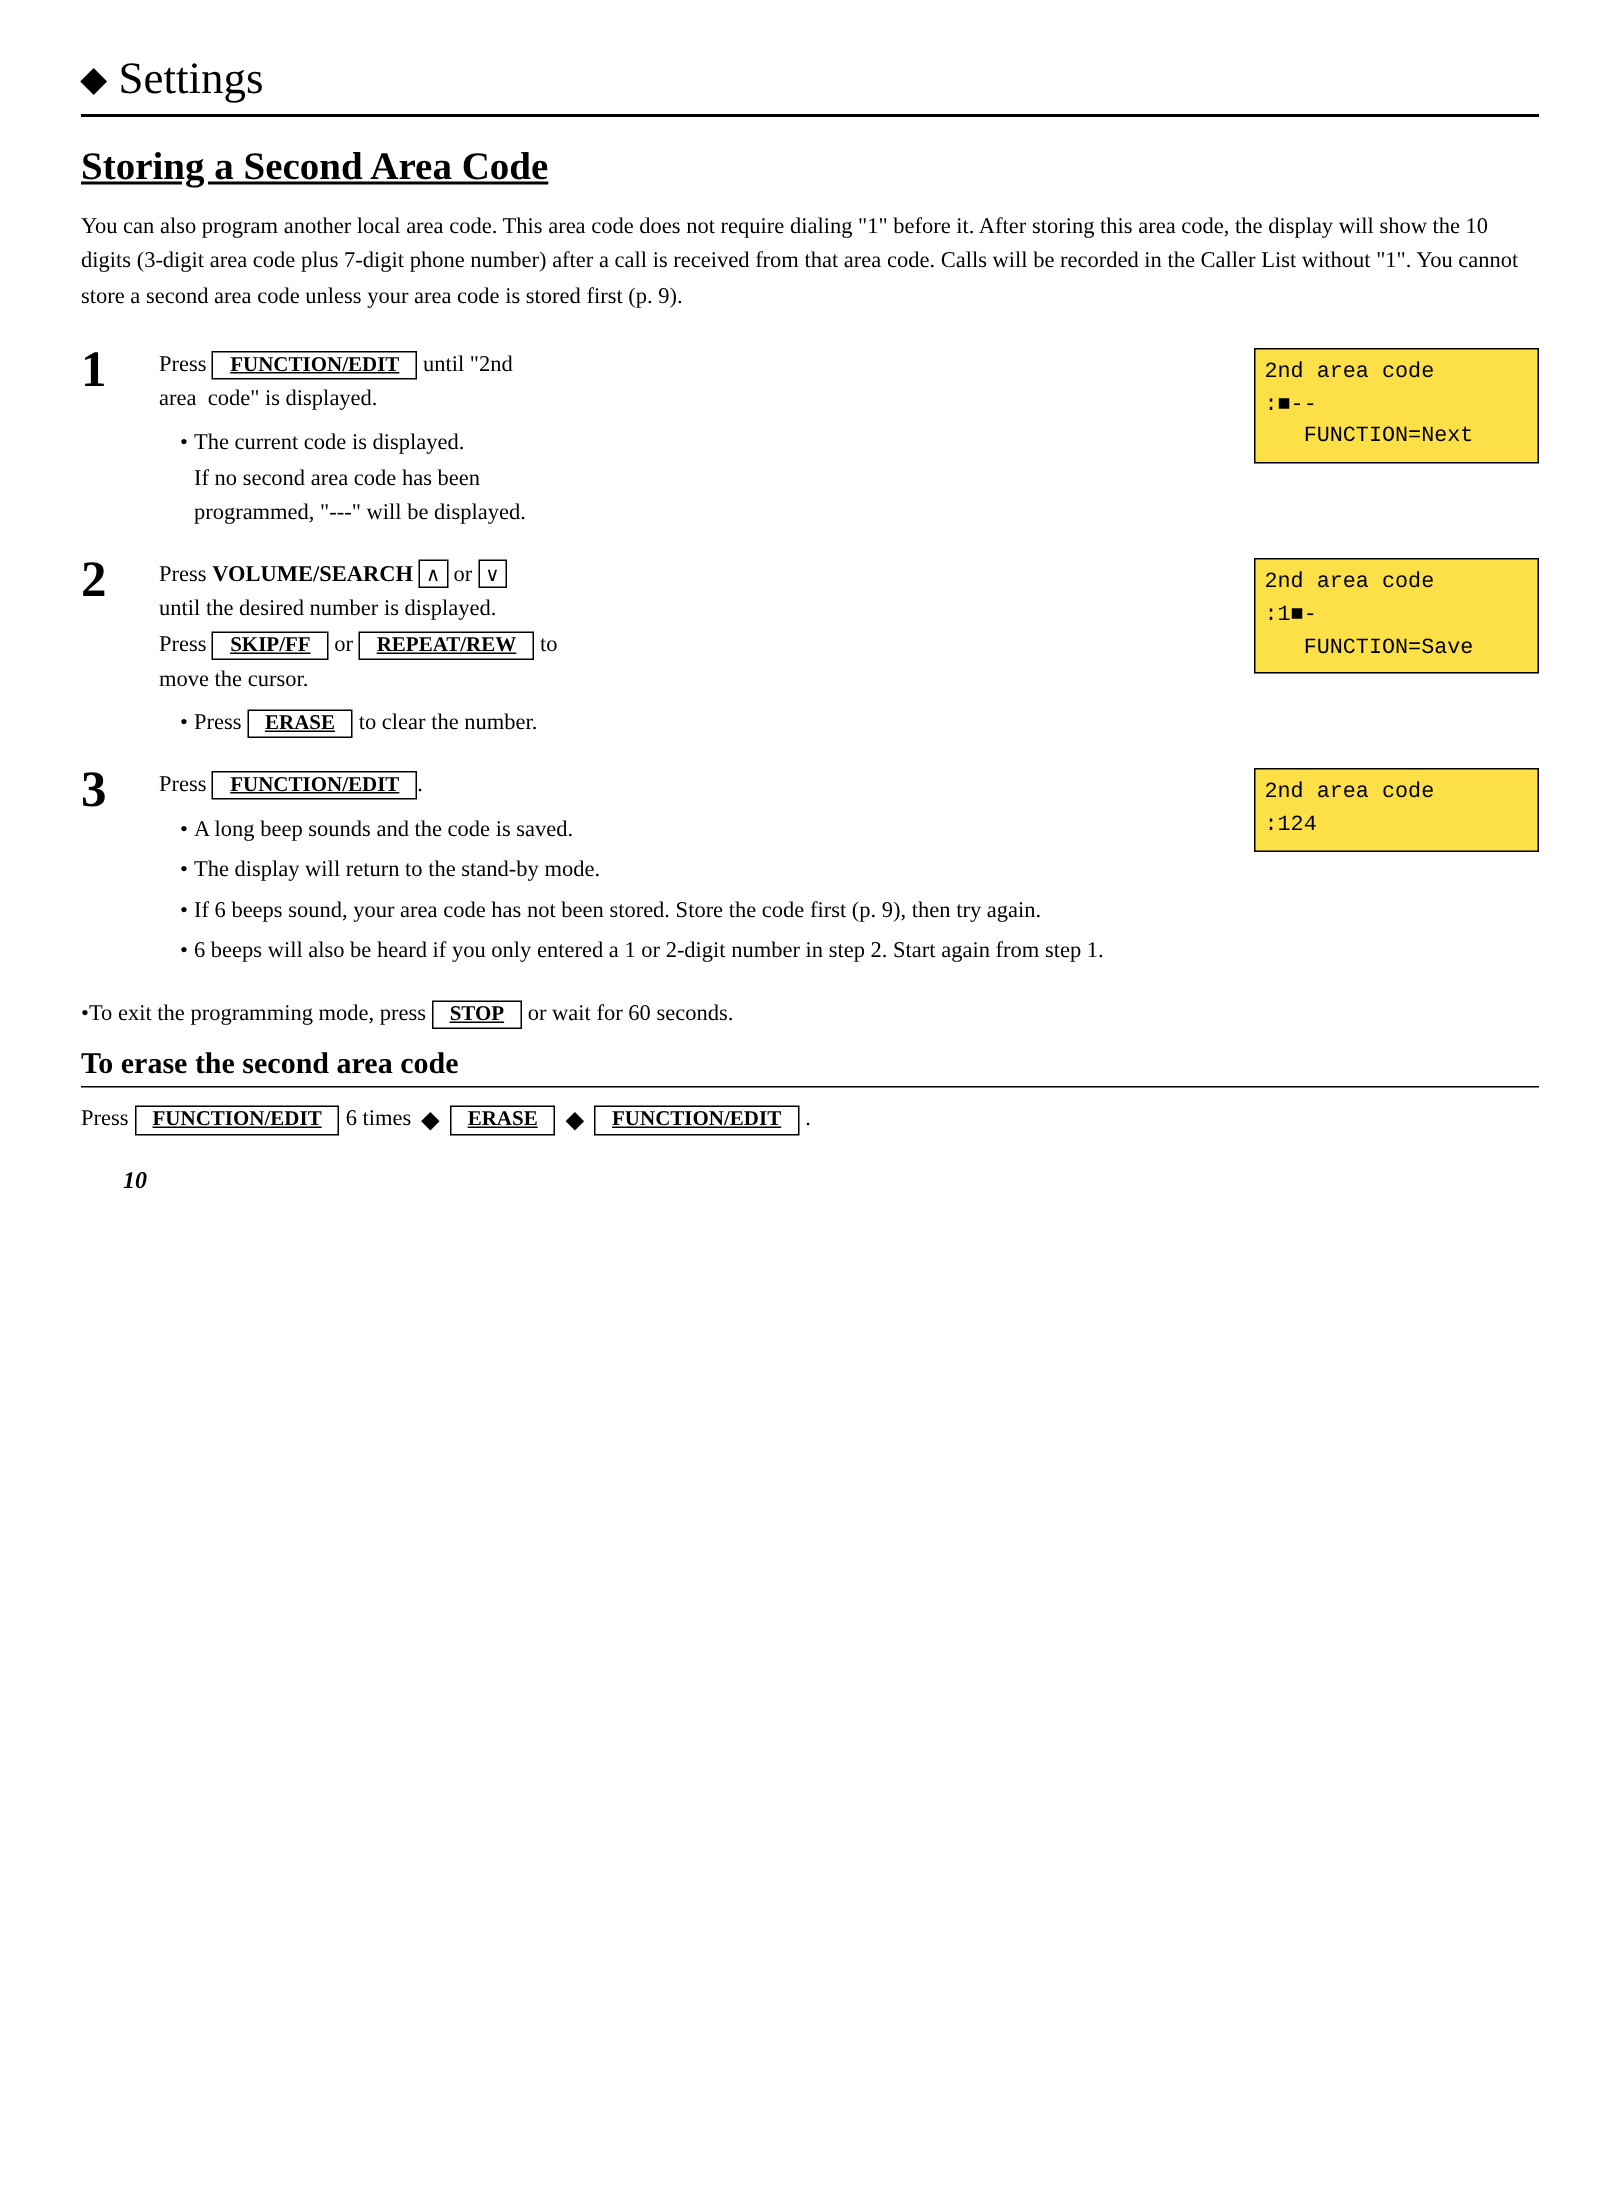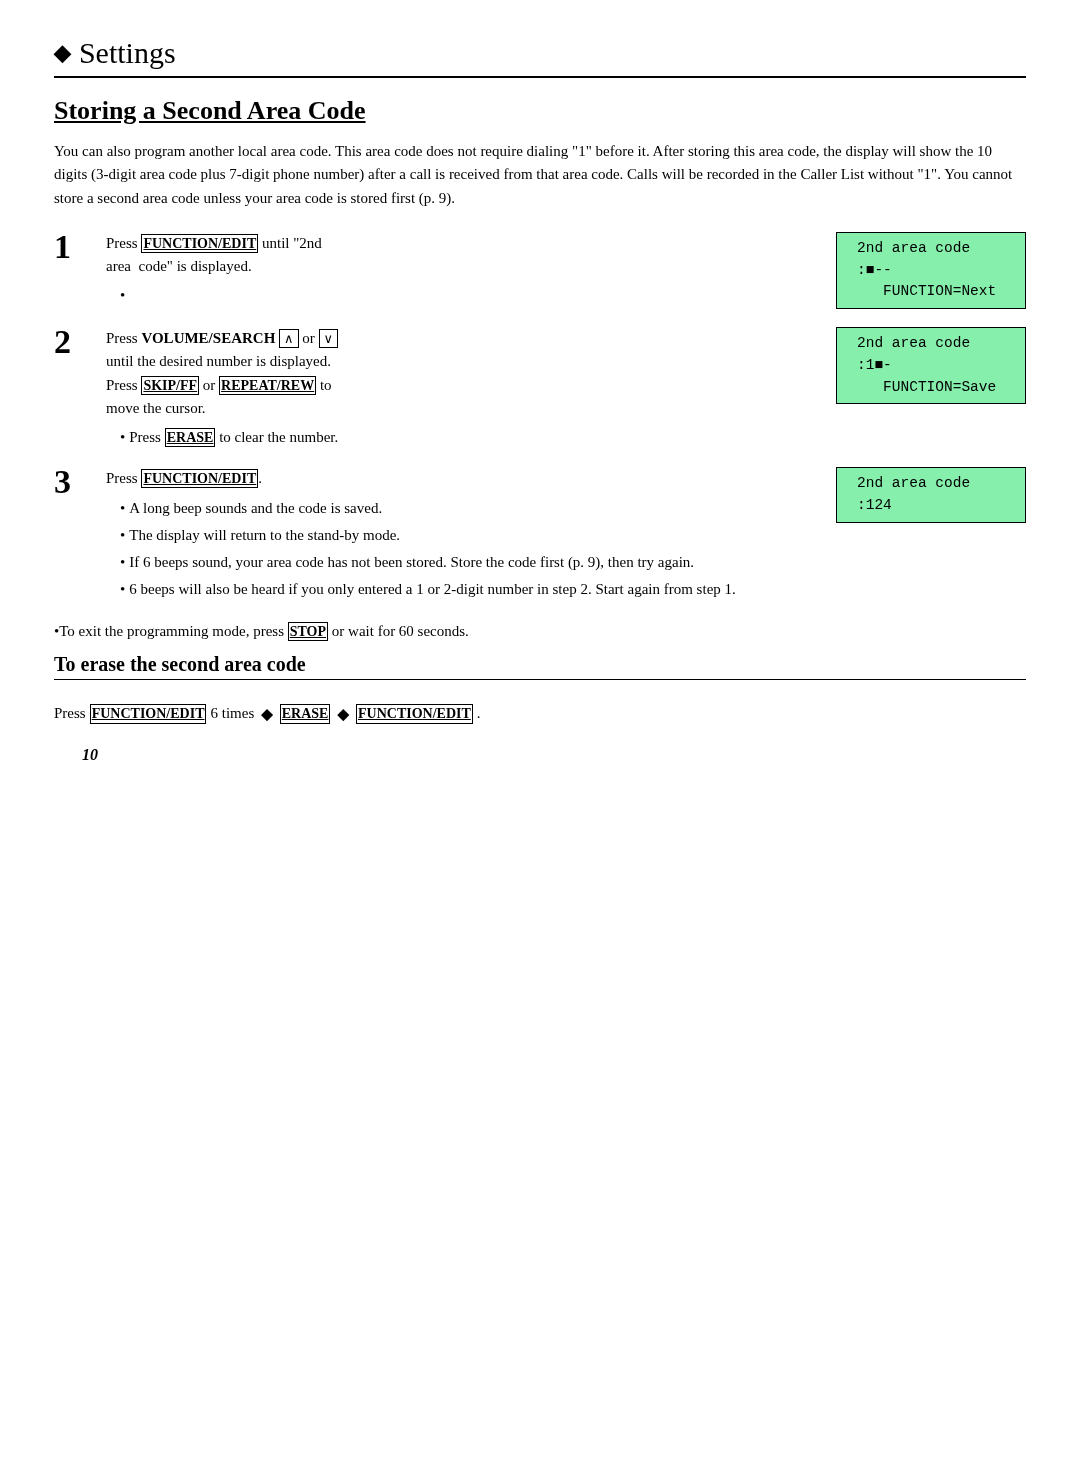--- a/index.html
+++ b/index.html
@@ -87,33 +87,33 @@
       align-items: flex-start;
       justify-content: flex-end;
       padding-left: 14px;
     }
 
     
     .lcd-box {
       border: 1.5px solid #000;
       font-family: 'Courier New', Courier, monospace;
       font-size: 14.5px;
-      padding: 5px 10px 5px 20px;
+      padding: 5px 10px 5px 6px;
       min-width: 190px;
       line-height: 1.5;
-      background: #86efac;
+      background: #fde047;
     }
     .lcd-box .lcd-line {
       white-space: pre;
     }
 
     
     .btn {
       border: 1.5px solid #000;
-      padding: 1px 1px;
+      padding: 1px 11px;
       font-family: 'Times New Roman', Times, serif;
       font-size: 14px;
       font-weight: bold;
       text-decoration: underline;
       display: inline;
       white-space: nowrap;
     }
 
     
     .note-bullet {
@@ -122,21 +122,21 @@
       margin-bottom: 10px;
       font-size: 15px;
       line-height: 1.55;
     }
 
     
     .subsection-title {
       font-size: 20px;
       font-weight: bold;
       margin-top: 10px;
-      margin-bottom: 24px;
+      margin-bottom: 12px;
       border-bottom: 1.5px solid #000;
       padding-bottom: 3px;
     }
 
     .erase-line {
       font-size: 15px;
       margin-bottom: 14px;
       display: flex;
       align-items: center;
       flex-wrap: wrap;
@@ -174,20 +174,21 @@
 <div class="steps">
 
   <div class="step-row">
     <div class="step-number">1</div>
     <div class="step-content">
       <div class="main-instruction">
         Press <span class="btn">FUNCTION/EDIT</span> until "2nd<br>area&nbsp; code" is displayed.
       </div>
       <div class="sub-bullet">
         <span class="bullet">•</span>
+        <span>The current code is displayed.<br>If no second area code has been<br>programmed, "---" will be displayed.</span>
       </div>
     </div>
     <div class="step-screen-area">
       <div class="lcd-box">
         <div class="lcd-line">2nd area code</div>
         <div class="lcd-line">:■--</div>
         <div class="lcd-line">   FUNCTION=Next</div>
       </div>
     </div>
   </div>

